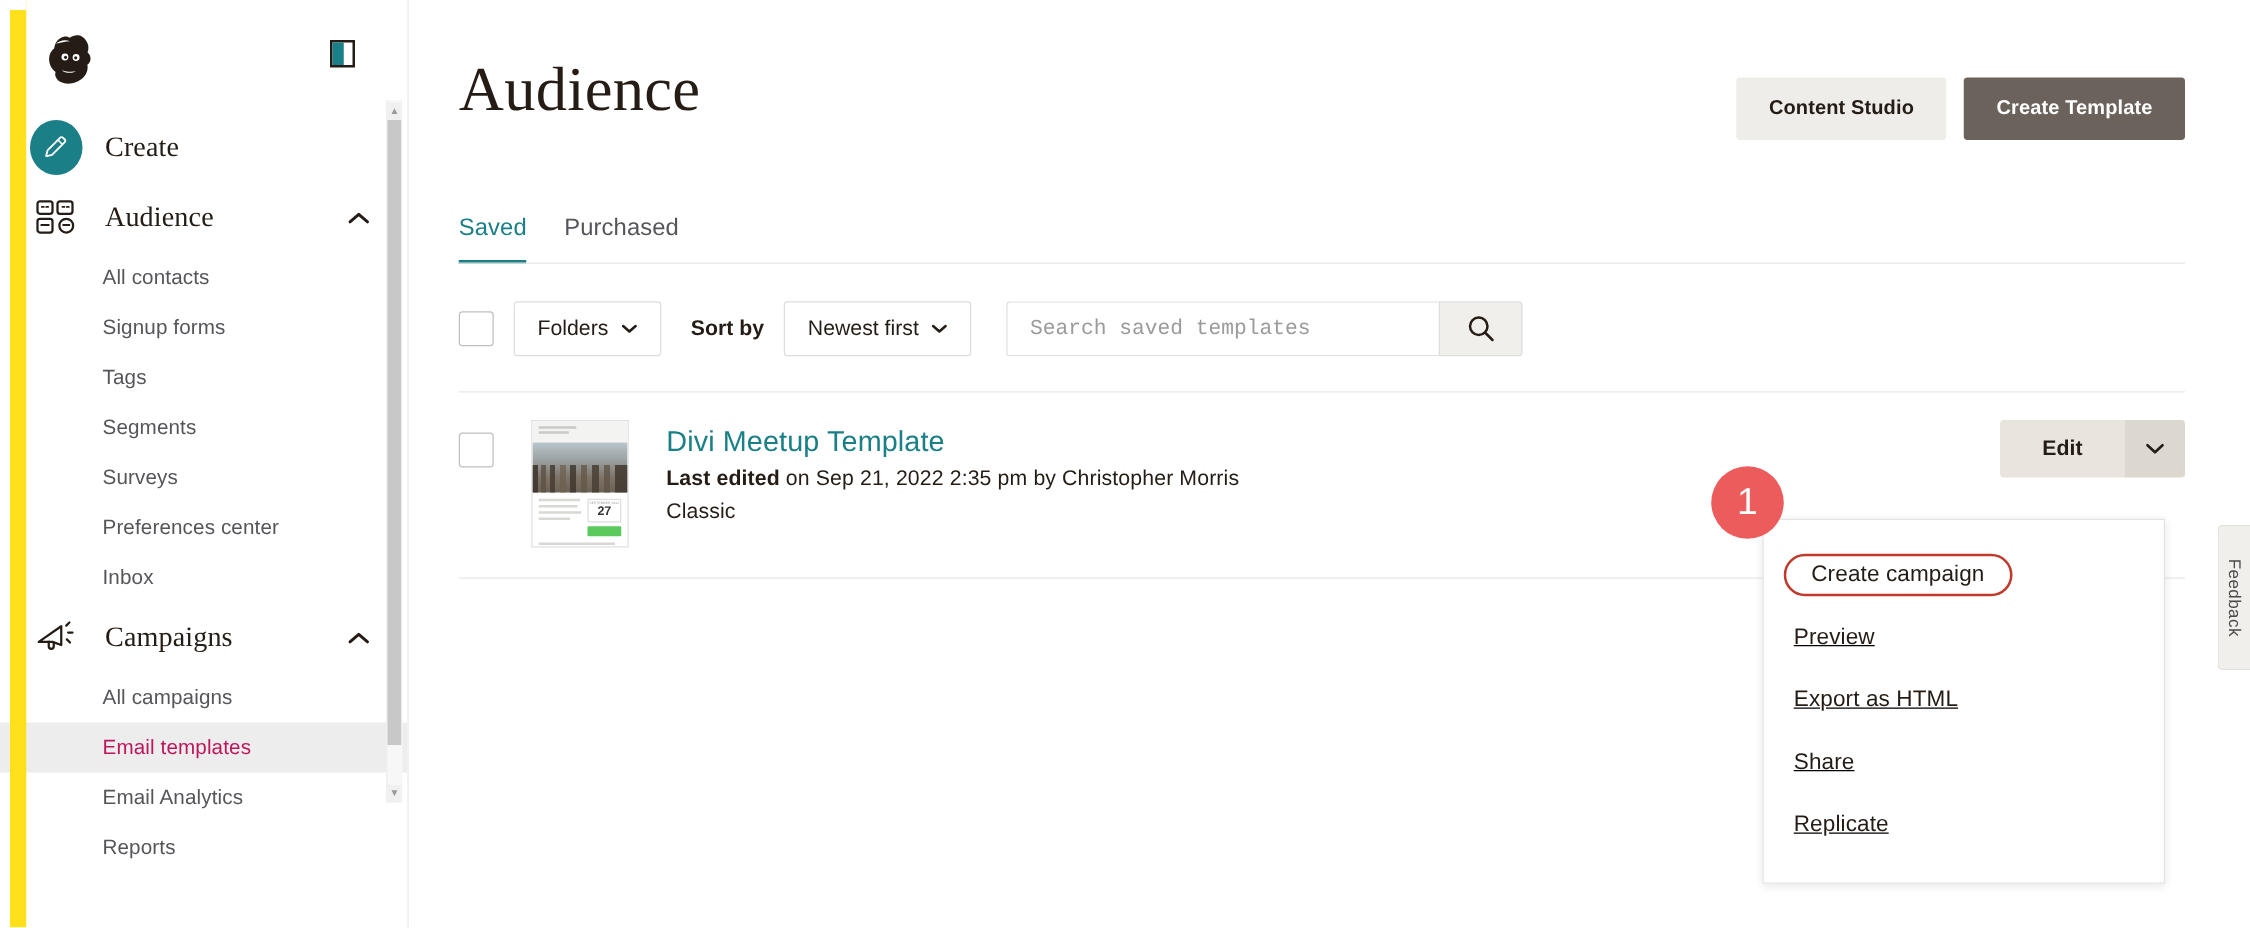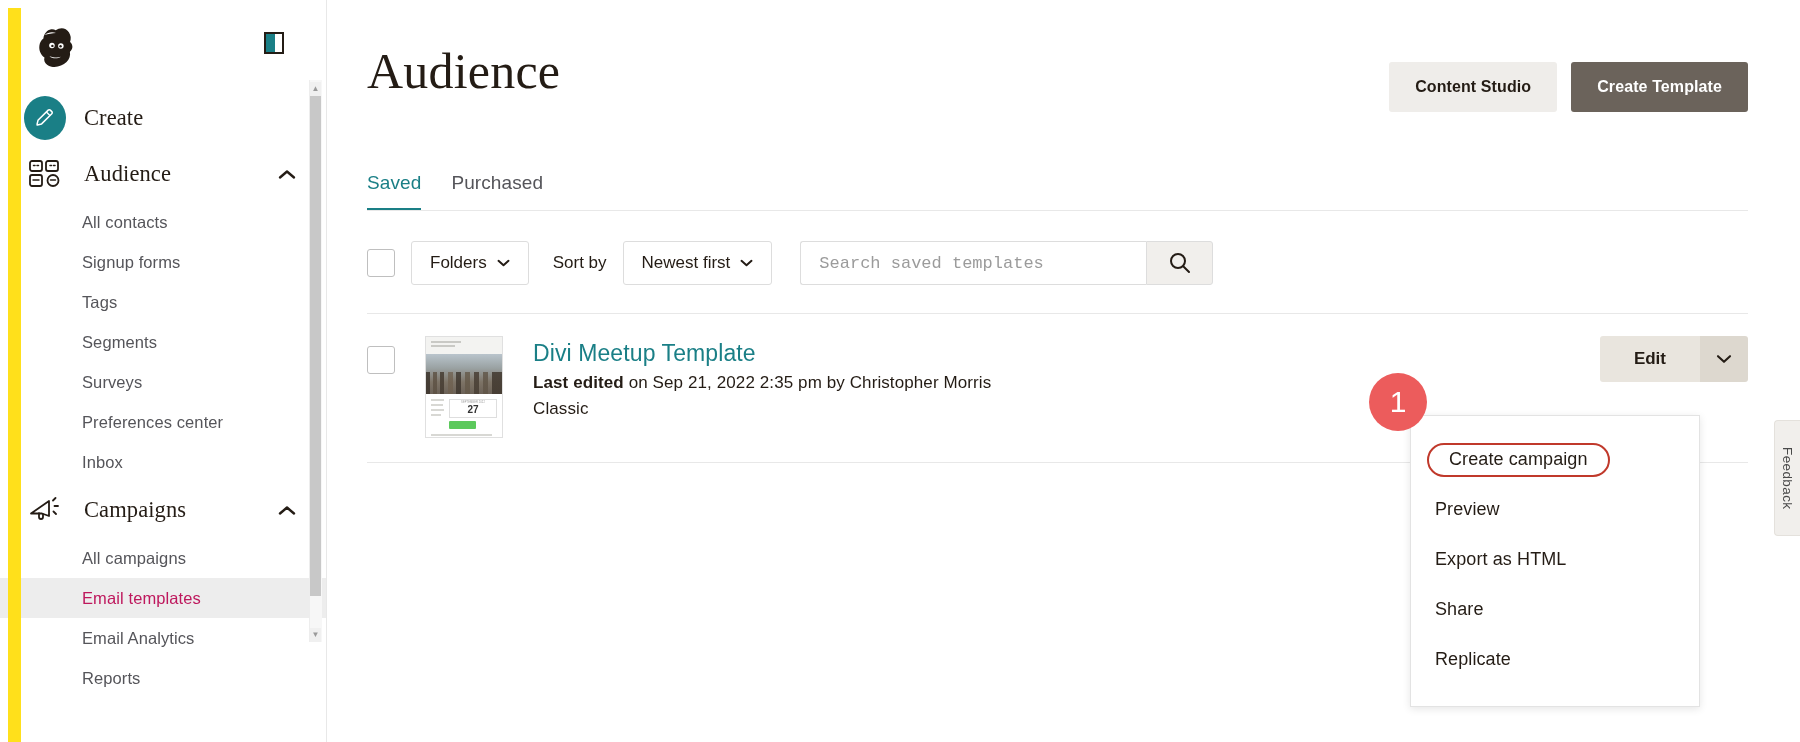--- a/index.html
+++ b/index.html
@@ -101,21 +101,21 @@
   .toolbar { display:flex; align-items:center; gap: 16px; padding: 30px 0 0 40px; }
   .cb {
     width: 28px; height: 28px; border:1px solid #bfbfbf; border-radius:3px; background:#fff;
     cursor:pointer; flex:none;
   }
   .ctrl {
     display:flex; align-items:center; gap: 10px; border:1px solid #dddddd; background:#fff;
     height: 44px; padding: 0 18px; border-radius:3px; cursor:pointer;
     font-size: 17px; color:#241c15;
   }
-  .sortby-label { font-size: 17px; color:#241c15; font-weight:400; margin-left:8px; }
+  .sortby-label { font-size: 17px; color:#241c15; font-weight:700; margin-left:8px; }
   .caret { width: 13px; height: 8px; flex:none; }
 
   .search-wrap { display:flex; margin-left: 12px; height: 44px; }
   .search-input {
     width: 346px; height: 44px; border:1px solid #dddddd; border-right:none;
     padding: 0 18px; font-size: 17px; color:#241c15; background:#fff; outline:none;
     font-family:Liberation Mono, monospace; border-radius: 3px 0 0 3px;
   }
   .search-input::placeholder { color:#9b9b9b; }
   .search-btn {
@@ -143,21 +143,21 @@
       linear-gradient(90deg, rgba(60,52,44,.85) 0 4px, transparent 4px 7px, rgba(92,80,66,.8) 7px 11px, transparent 11px 14px,
       rgba(70,60,50,.85) 14px 18px, transparent 18px 22px, rgba(110,95,78,.75) 22px 27px, transparent 27px 30px,
       rgba(60,52,44,.8) 30px 35px, transparent 35px 39px, rgba(100,88,72,.8) 39px 44px, transparent 44px 48px,
       rgba(72,62,52,.85) 48px 53px, transparent 53px 57px, rgba(95,84,70,.8) 57px 62px, transparent 62px 66px,
       rgba(65,56,47,.85) 66px 72px);
   }
   .thumb .t-body { padding: 5px; display:flex; gap: 4px; }
   .thumb .t-lines { flex:1; }
   .thumb .t-lines i { display:block; height: 2px; background:#d8d8d4; margin-bottom: 3px; }
   .thumb .t-date {
-    width: 48px; border:1px solid #dedede; background:#fff; text-align:center; flex:none;
+    width: 27px; border:1px solid #dedede; background:#fff; text-align:center; flex:none;
     padding: 1px 0 2px;
   }
   .thumb .t-date small { display:block; font-size: 2.6px; color:#9a9a9a; letter-spacing:.1px; }
   .thumb .t-date b { display:block; font-size: 10px; color:#333; line-height:1.1; font-weight:700;}
   .thumb .t-cta { width: 27px; height: 8px; background:#5cc95c; border-radius:1px; margin-top:3px; flex:none;}
   .thumb .t-foot { padding: 0 5px 5px; }
   .thumb .t-foot i { display:block; height:2px; background:#d8d8d4; margin-bottom:3px; }
 
   .row-info { margin-left: 30px; padding-top: 4px; }
   .tpl-name {
@@ -180,23 +180,24 @@
 
   
   .step-badge {
     position:absolute; left: 1369px; top: 373px; width: 58px; height: 58px; border-radius:50%;
     background:#ec5c5c; color:#fff; display:flex; align-items:center; justify-content:center;
     font-size: 30px; font-weight:400; z-index: 12;
   }
 
   
   .menu {
-    position:absolute; left: 1410px; top: 415px; width: 290px; background:#fff;
+    position:absolute; left: 1410px; top: 415px; width: 322px; background:#fff;
     border: 1px solid #e3e3e3; box-shadow: 0 2px 8px rgba(0,0,0,.10); z-index: 10;
     padding: 18px 0 22px;
+    text-decoration: underline;
   }
   .menu-item {
     font-size: 18px; color:#241c15; padding: 0 24px; height: 50px; line-height:50px;
     cursor:pointer; letter-spacing:.1px; position:relative;
   }
   .menu-item.highlight span {
     display:inline-block; border: 2px solid #c0392b; border-radius: 22px;
     padding: 5px 20px; line-height: 1.1; margin-left: -8px;
   }
 

